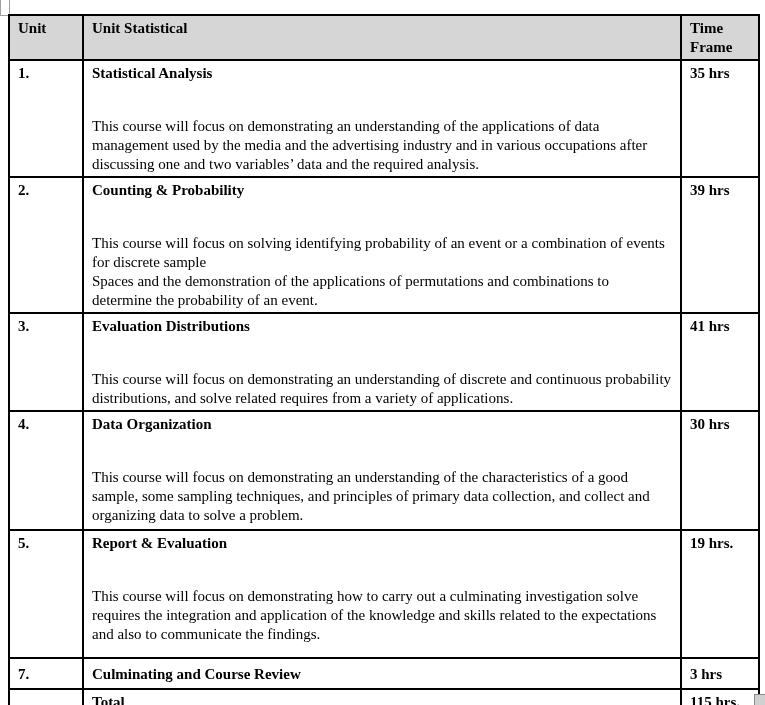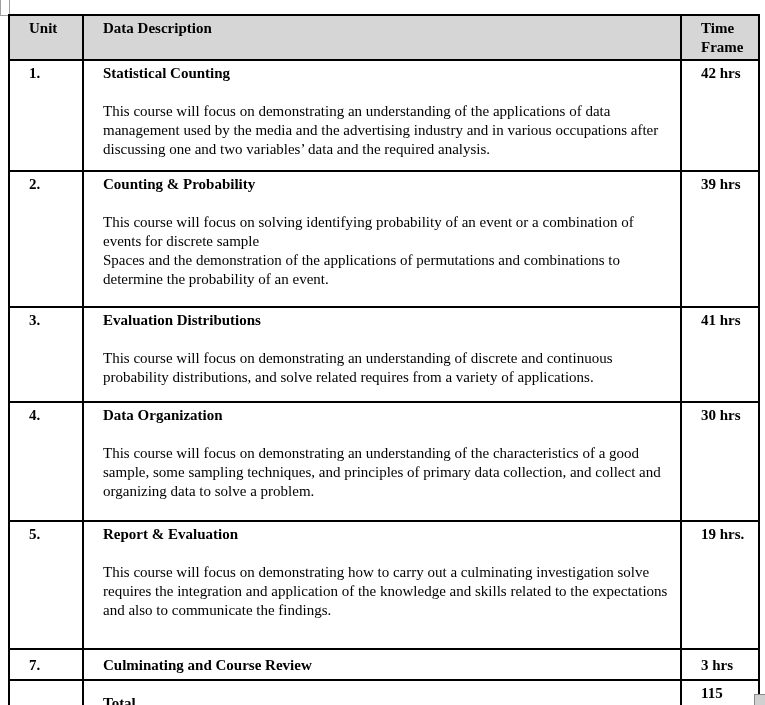--- a/index.html
+++ b/index.html
@@ -21,21 +21,21 @@
     border-collapse: collapse;
     table-layout: fixed;
     position: absolute;
     left: 8px;
     top: 14px;
     width: 750px;
   }
   th, td {
     border: 2px solid #000000;
     vertical-align: top;
-    padding: 3px 8px 2px 19px;
+    padding: 3px 8px 2px 8px;
     font-size: 15px;
     line-height: 19px;
     overflow: hidden;
   }
   th {
     background: #d6d6d6;
     text-align: left;
     font-weight: bold;
   }
   tr.header-row { height: 41px; }
@@ -46,21 +46,21 @@
   tr.row-5 { height: 128px; }
   tr.row-7 { height: 31px; }
   tr.row-total { height: 23px; }
   .unit-cell, .time-cell {
     font-weight: bold;
   }
   .unit-title {
     font-weight: bold;
   }
   .unit-desc {
-    margin-top: 19px;
+    margin-top: 34px;
     white-space: pre-line;
   }
   tr.summary-row td {
     vertical-align: middle;
   }
   .artifact-tl {
     position: absolute;
     left: 0px;
     top: -4px;
     width: 8px;
@@ -87,32 +87,32 @@
 
   <table class="course-table">
     <colgroup>
       <col style="width:74px">
       <col style="width:598px">
       <col style="width:78px">
     </colgroup>
     <thead>
       <tr class="header-row">
         <th>Unit</th>
-        <th>Data Description</th>
+        <th>Unit Statistical</th>
         <th>Time Frame</th>
       </tr>
     </thead>
     <tbody>
       <tr class="row-1">
         <td class="unit-cell">1.</td>
         <td class="desc-cell">
-          <div class="unit-title">Statistical Counting</div>
+          <div class="unit-title">Statistical Analysis</div>
           <div class="unit-desc">This course will focus on demonstrating an understanding of the applications of data management used by the media and the advertising industry and in various occupations after discussing one and two variables’ data and the required analysis.</div>
         </td>
-        <td class="time-cell">42 hrs</td>
+        <td class="time-cell">35 hrs</td>
       </tr>
       <tr class="row-2">
         <td class="unit-cell">2.</td>
         <td class="desc-cell">
           <div class="unit-title">Counting &amp; Probability</div>
           <div class="unit-desc">This course will focus on solving identifying probability of an event or a combination of events for discrete sample
 Spaces and the demonstration of the applications of permutations and combinations to determine the probability of an event.</div>
         </td>
         <td class="time-cell">39 hrs</td>
       </tr>

